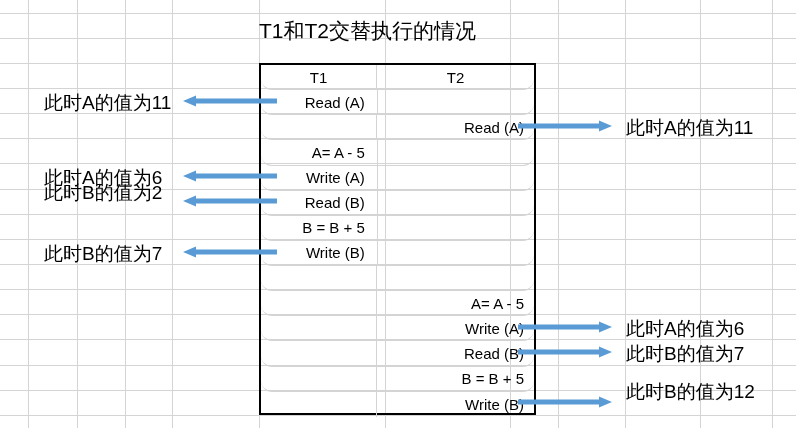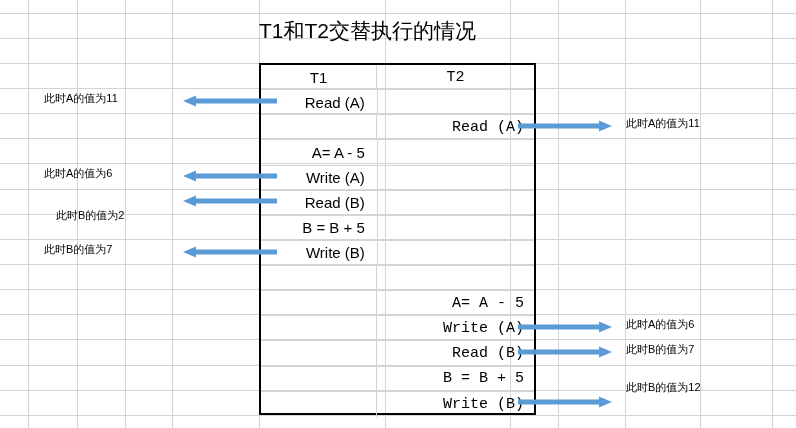--- a/index.html
+++ b/index.html
@@ -19,37 +19,37 @@
     font-size:21px;line-height:18px;white-space:nowrap;z-index:3;
   }
 
   
   #txn-table{
     position:absolute;left:259px;top:63px;width:277px;height:352px;
     border:2px solid #000000;box-sizing:border-box;z-index:2;background:transparent;
   }
   .row{
     position:relative;height:25.14px;display:flex;
-    box-sizing:border-box;border-bottom:1px solid #d4d4d4;
+    box-sizing:border-box;border-bottom:1px solid #d4d4d4;border-radius:11px;
   }
   .row.last{border-bottom:none;}
   .cell{
     box-sizing:border-box;height:100%;
     display:flex;align-items:center;
     font-size:15px;line-height:1;white-space:nowrap;
   }
   .cell.t1{width:126px;border-right:1px solid #d4d4d4;justify-content:center;}
-  .cell.t2{width:170px;justify-content:center;font-family:Liberation Mono, monospace;}
+  .cell.t2{width:170px;justify-content:center;}
   .cell.hdr{font-size:15px;}
   .cell.t1.opright{justify-content:flex-end;padding-right:12px;}
   .cell.t2.opright{justify-content:flex-end;padding-right:10px;}
 
   
   .note{
-    position:absolute;font-size:11px;line-height:1;white-space:nowrap;z-index:3;
+    position:absolute;font-size:19px;line-height:1;white-space:nowrap;z-index:3;
   }
 
   
   .arrow{position:absolute;z-index:4;}
   .arrow svg{display:block;}
 </style>
 </head>
 <body>
 
 <div id="grid">
@@ -152,21 +152,21 @@
       <svg width="94" height="14" viewBox="0 0 94 14">
         <path d="M0,7 L13,1.5 L13,4.6 L94,4.6 L94,9.4 L13,9.4 L13,12.5 Z" fill="#5b9bd5"></path>
       </svg>
     </div>
     <div class="note" style="left: 44px; top: 168.13px;">此时A的值为6</div>
     <div class="arrow" style="left: 183px; top: 169.13px;">
       <svg width="94" height="14" viewBox="0 0 94 14">
         <path d="M0,7 L13,1.5 L13,4.6 L94,4.6 L94,9.4 L13,9.4 L13,12.5 Z" fill="#5b9bd5"></path>
       </svg>
     </div>
-    <div class="note" style="left: 44px; top: 210px; margin-left: 12px;">此时B的值为2</div>
+    <div class="note" style="left: 44px; top: 183px;">此时B的值为2</div>
     <div class="arrow" style="left: 183px; top: 194.27px;">
       <svg width="94" height="14" viewBox="0 0 94 14">
         <path d="M0,7 L13,1.5 L13,4.6 L94,4.6 L94,9.4 L13,9.4 L13,12.5 Z" fill="#5b9bd5"></path>
       </svg>
     </div>
     <div class="note" style="left: 44px; top: 243.55px;">此时B的值为7</div>
     <div class="arrow" style="left: 183px; top: 244.55px;">
       <svg width="94" height="14" viewBox="0 0 94 14">
         <path d="M0,7 L13,1.5 L13,4.6 L94,4.6 L94,9.4 L13,9.4 L13,12.5 Z" fill="#5b9bd5"></path>
       </svg>

